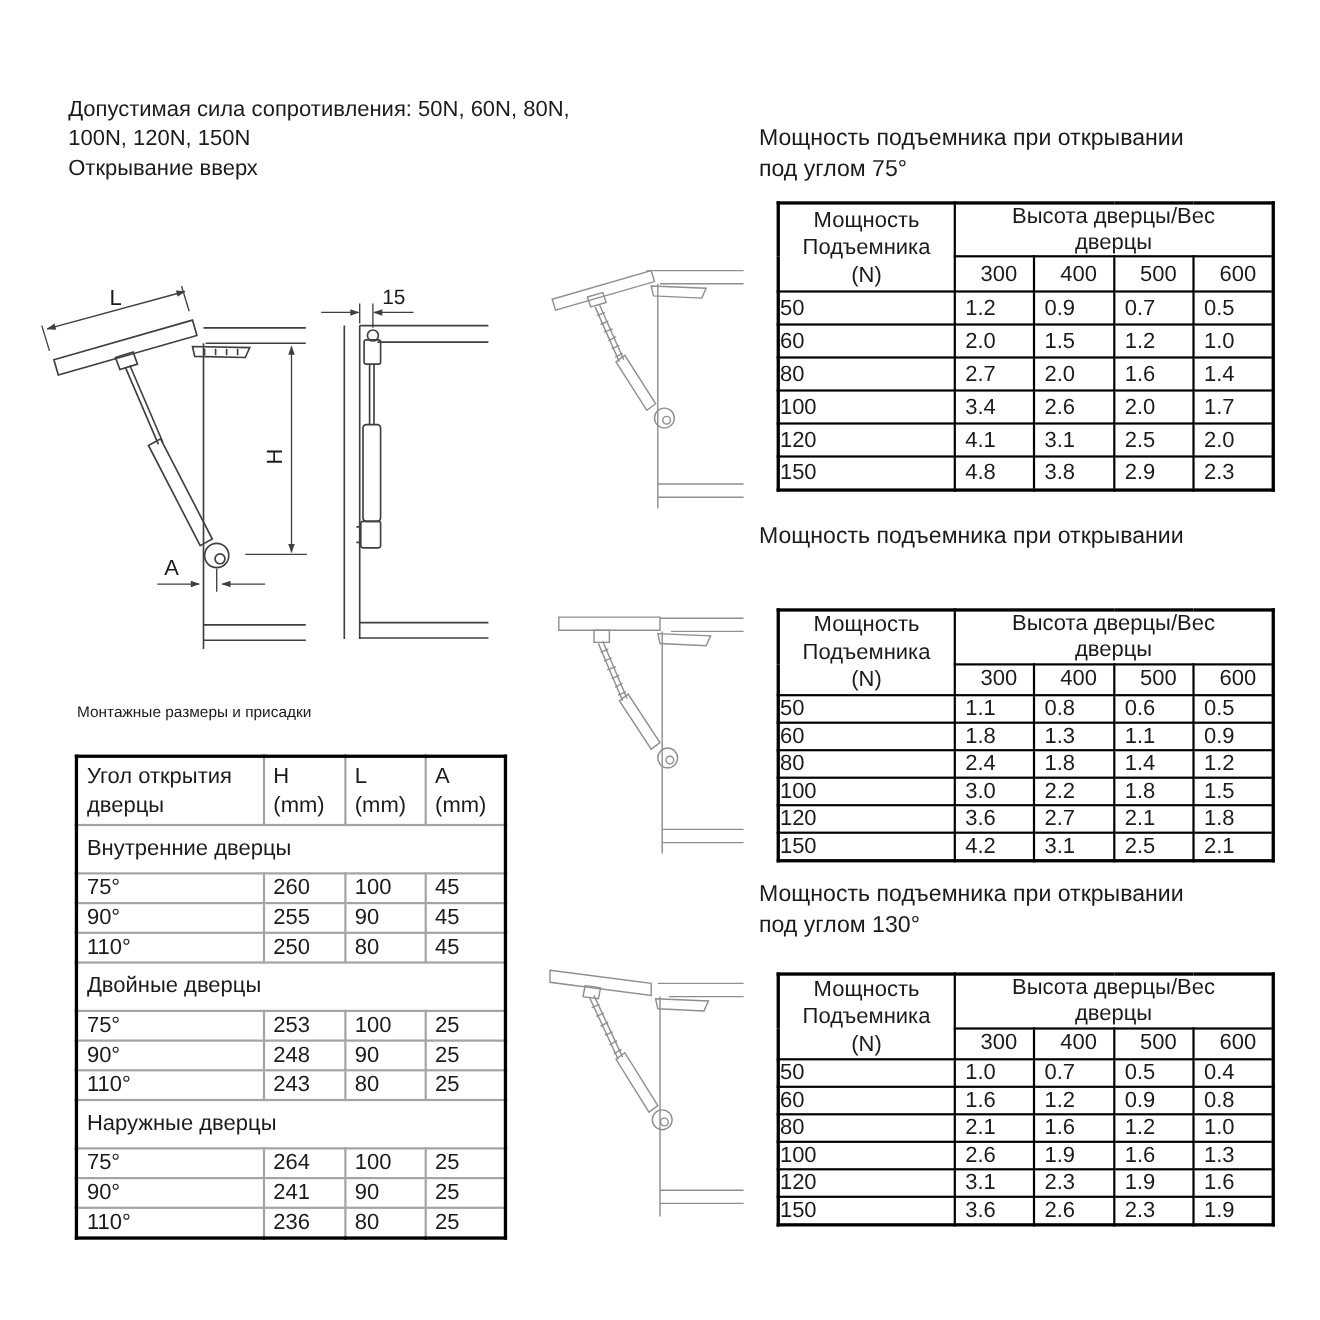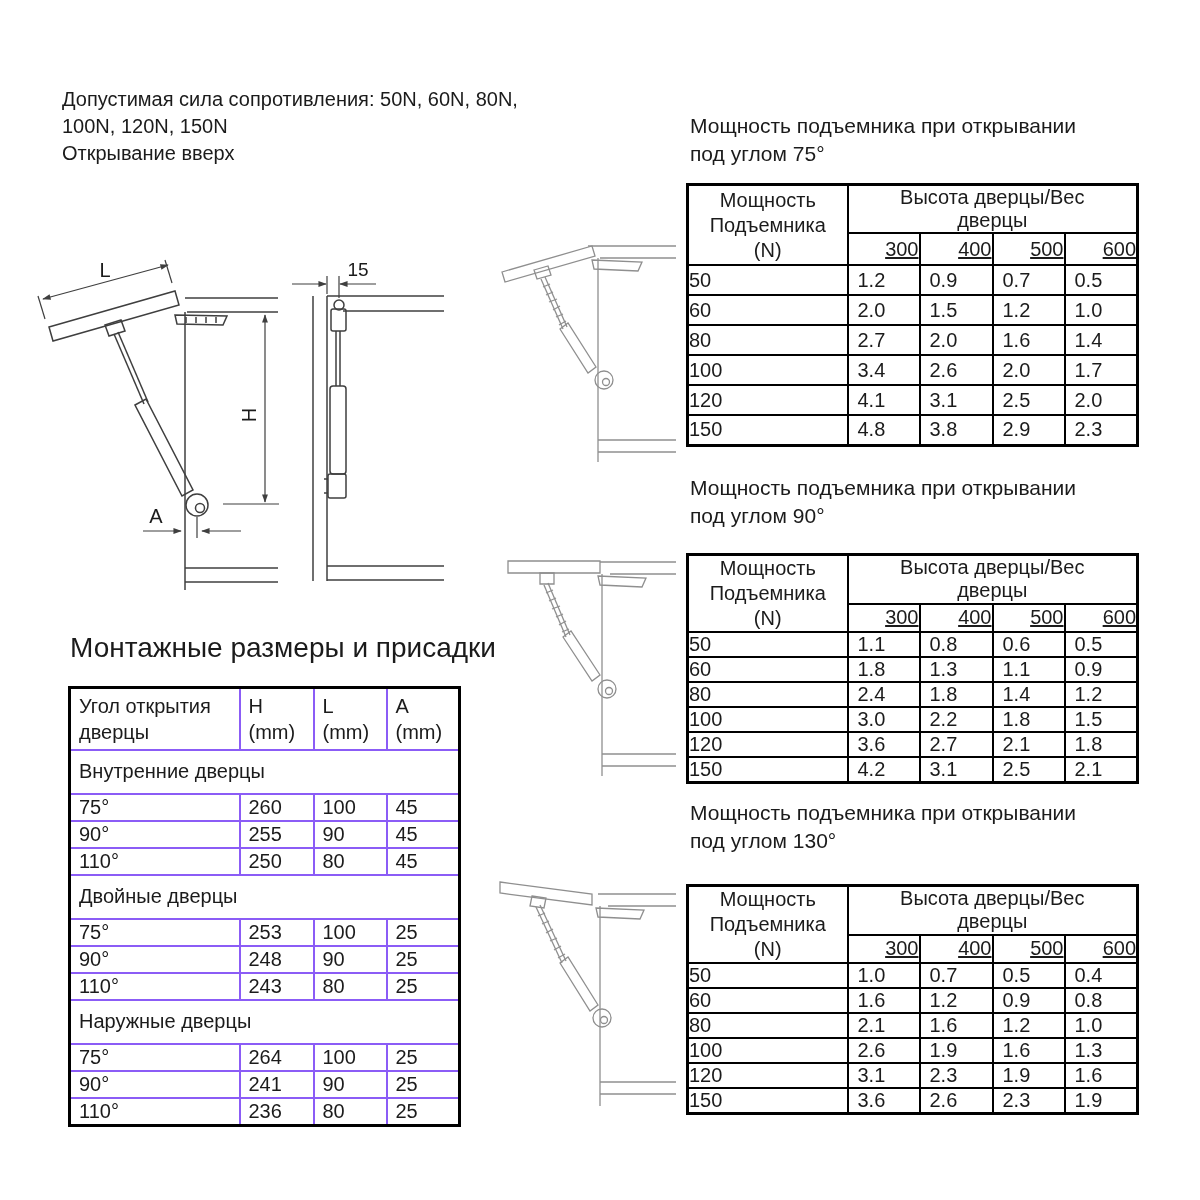--- a/index.html
+++ b/index.html
@@ -3,43 +3,43 @@
 <meta charset="utf-8">
 <style>
   html,body{margin:0;padding:0;}
   body{
     width:1200px;height:1200px;background:#ffffff;position:relative;
     font-family:"Liberation Sans",sans-serif;color:#1b1b1b;
     -webkit-font-smoothing:antialiased;
   }
   .abs{position:absolute;}
   .intro div{font-size:20px;line-height:27px;}
-  .h2{font-size:28px;line-height:27px;}
+  .h2{font-size:14px;line-height:27px;}
   .ttl div{font-size:21px;line-height:28px;}
 
   table{border-collapse:collapse;table-layout:fixed;background:#fff;}
   th,td{font-weight:normal;overflow:hidden;white-space:nowrap;}
 
   
-  .ptable{width:450px;border:3px solid #000;}
+  .ptable{width:450px;border:3px solid #000;margin-left:20px;}
   .ptable th,.ptable td{border:2px solid #000;padding:0;font-size:20px;}
   .ptable .c1h{vertical-align:middle;text-align:center;}
   .ptable .c1h div{line-height:25px;}
   .ptable .grph{vertical-align:middle;}
   .ptable .grph div{line-height:23px;}
-  .ptable tr.hts td{text-align:right;padding-left:9px;text-decoration:underline;}
+  .ptable tr.hts td{text-align:center;padding-left:9px;}
   .ptable tbody td{text-align:left;padding-left:9px;vertical-align:middle;}
   .ptable tbody td:first-child{padding-left:0;}
   .t1 thead tr.grp{height:46px}.t1 thead tr.hts{height:32px}.t1 tbody tr{height:30px}
   .t2 thead tr.grp{height:42px}.t2 thead tr.hts{height:28px}.t2 tbody tr{height:25px}
   .t3 thead tr.grp{height:46px}.t3 thead tr.hts{height:28px}.t3 tbody tr{height:25px}
 
   
   .mtable{width:390px;border:3px solid #000;}
-  .mtable th,.mtable td{border:2px solid #8b5cf6;font-size:20px;text-align:left;}
+  .mtable th,.mtable td{border:2px solid #a3a3a3;font-size:20px;text-align:left;}
   .mtable th{padding:2px 0 2px 8px;vertical-align:middle;}
   .mtable th div{line-height:26px;}
   .mtable td{padding-left:8px;vertical-align:middle;}
   .mtable thead tr{height:62px}
   .mtable tr.section{height:44px}
   .mtable tbody[data-rows] tr{height:18px}
 
   svg{display:block;}
   svg text{font-family:"Liberation Sans",sans-serif;fill:#1b1b1b;}
 </style>
@@ -372,21 +372,20 @@
         <td>4.8</td>
         <td>3.8</td>
         <td>2.9</td>
         <td>2.3</td>
       </tr>
     </tbody>
 </table>
 
 <div class="abs ttl" style="left:690px;top:474px;">
   <div>Мощность подъемника при открывании</div>
-  <div>под углом 90°</div>
 </div>
 <table class="abs ptable t2" style="left:686px;top:553px;">
   <colgroup>
       <col style="width:160px">
       <col style="width:72px">
       <col style="width:73px">
       <col style="width:72px">
       <col style="width:73px">
     </colgroup>
   <thead>

